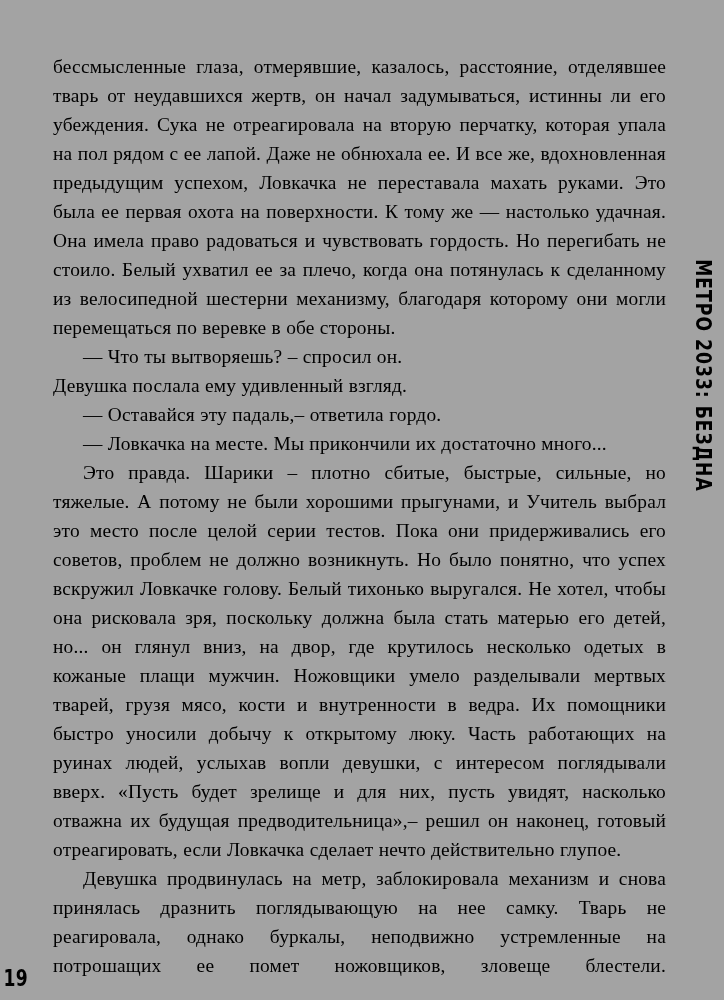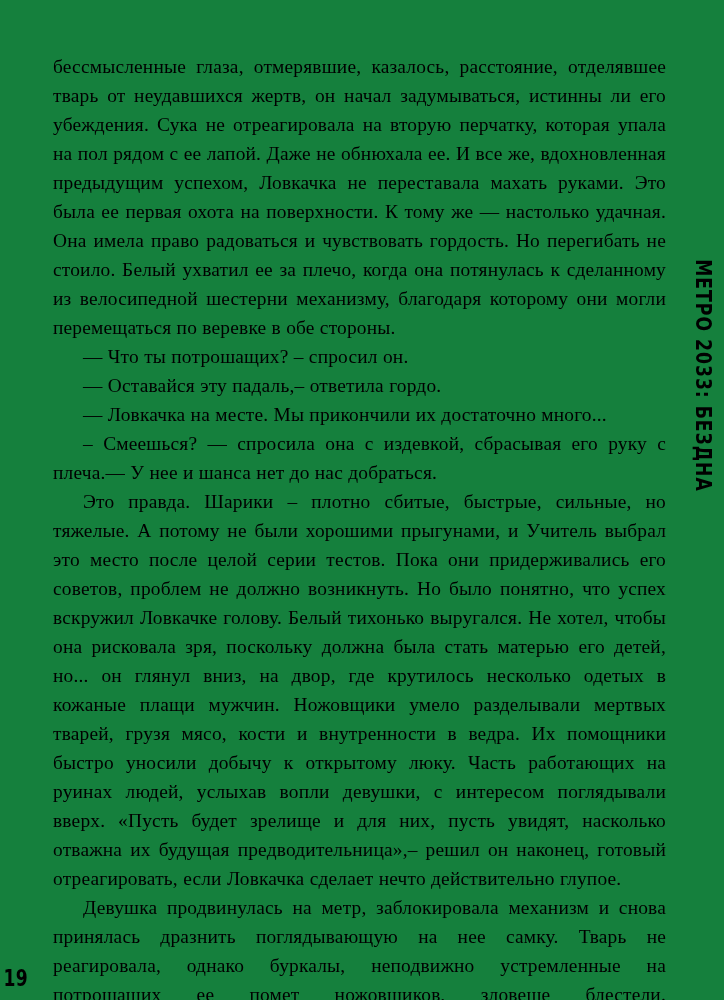--- a/index.html
+++ b/index.html
@@ -12,21 +12,21 @@
     height: 1000px;
     position: relative;
     overflow: hidden;
     font-family: "Liberation Serif", "DejaVu Serif", serif;
     color: #000000;
   }
 
   #page {
     position: absolute;
     inset: 0;
-    background: #15803d;
+    background: #a3a3a3;
   }
 
   
   #text-column {
     position: absolute;
     left: 53px;
     top: 52px;
     width: 613px;
   }
 
@@ -100,24 +100,24 @@
     transform: scaleX(0.78) scaleY(1.04);
   }
 </style>
 </head>
 <body>
 
 <div id="page">
 
   <div id="text-column">
     <p class="para no-indent">бессмысленные глаза, отмерявшие, казалось, расстояние, отделявшее тварь от неудавшихся жертв, он начал задумываться, истинны ли его убеждения. Сука не отреагировала на вторую перчатку, которая упала на пол рядом с ее лапой. Даже не обнюхала ее. И все же, вдохновленная предыдущим успехом, Ловкачка не переставала махать руками. Это была ее первая охота на поверхности. К тому же — настолько удачная. Она имела право радоваться и чувствовать гордость. Но перегибать не стоило. Белый ухватил ее за плечо, когда она потянулась к сделанному из велосипедной шестерни механизму, благодаря которому они могли перемещаться по веревке в обе стороны.</p>
-    <p class="para">— Что ты потрошащих? – спросил он.</p>
+    <p class="para">— Что ты вытворяешь? – спросил он.</p>
+    <p class="para no-indent">Девушка послала ему удивленный взгляд.</p>
     <p class="para">— Оставайся эту падаль,– ответила гордо.</p>
     <p class="para">— Ловкачка на месте. Мы прикончили их достаточно много...</p>
-    <p class="para">– Смеешься? — спросила она с издевкой, сбрасывая его руку с плеча.— У нее и шанса нет до нас добраться.</p>
     <p class="para">Это правда. Шарики – плотно сбитые, быстрые, сильные, но тяжелые. А потому не были хорошими прыгунами, и Учитель выбрал это место после целой серии тестов. Пока они придерживались его советов, проблем не должно возникнуть. Но было понятно, что успех вскружил Ловкачке голову. Белый тихонько выругался. Не хотел, чтобы она рисковала зря, поскольку должна была стать матерью его детей, но... он глянул вниз, на двор, где крутилось несколько одетых в кожаные плащи мужчин. Ножовщики умело разделывали мертвых тварей, грузя мясо, кости и внутренности в ведра. Их помощники быстро уносили добычу к открытому люку. Часть работающих на руинах людей, услыхав вопли девушки, с интересом поглядывали вверх. «Пусть будет зрелище и для них, пусть увидят, насколько отважна их будущая предводительница»,– решил он наконец, готовый отреагировать, если Ловкачка сделает нечто действительно глупое.</p>
     <p class="para justify-all">Девушка продвинулась на метр, заблокировала механизм и снова принялась дразнить поглядывающую на нее самку. Тварь не реагировала, однако буркалы, неподвижно устремленные на потрошащих ее помет ножовщиков, зловеще блестели.</p>
   </div>
 
   <div id="running-title">
     <span class="vtext">МЕТРО 2033: БЕЗДНА</span>
   </div>
 
   <div id="folio">
     <span>19</span>

